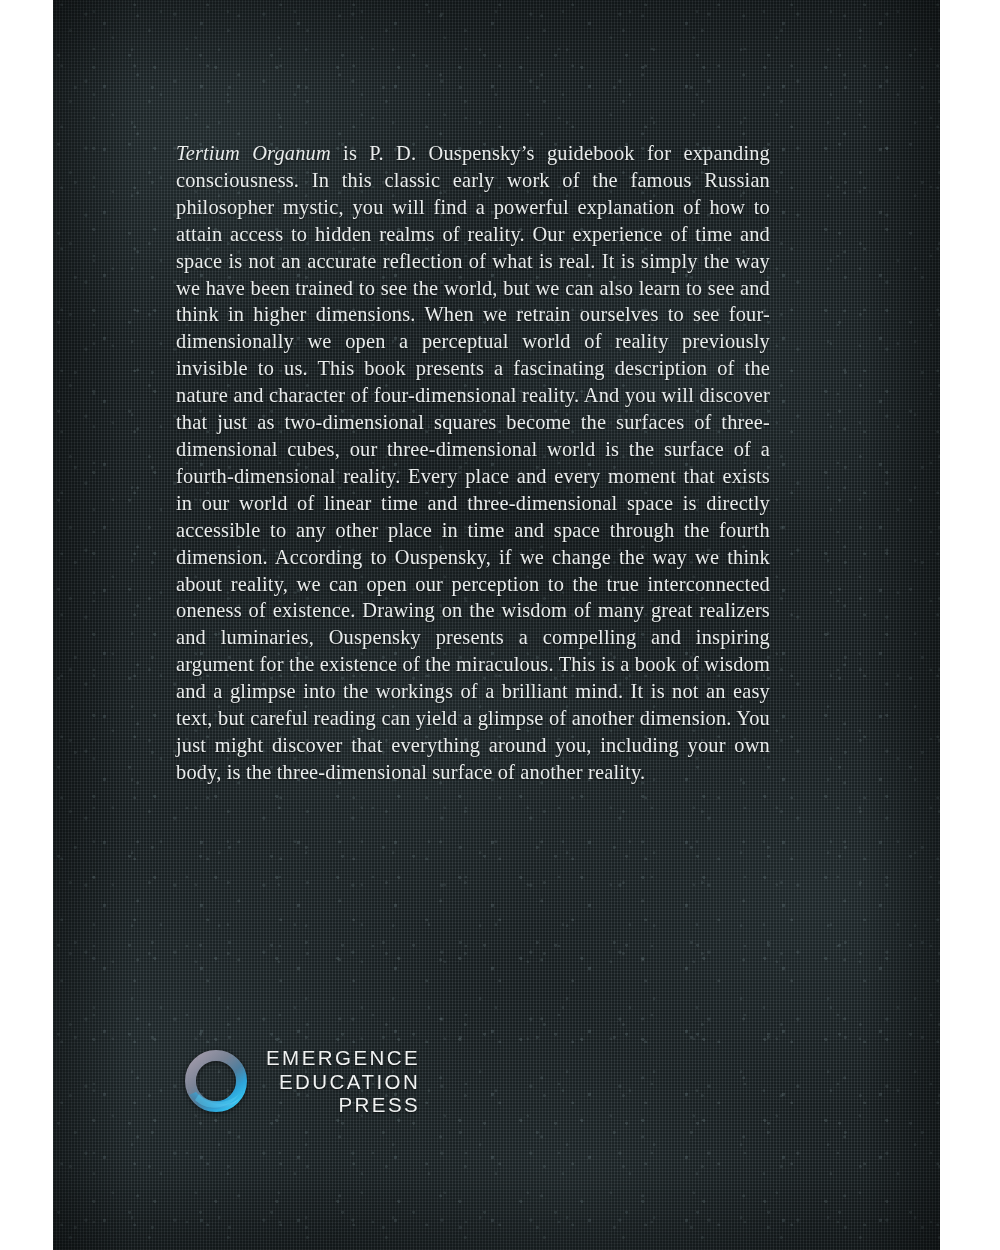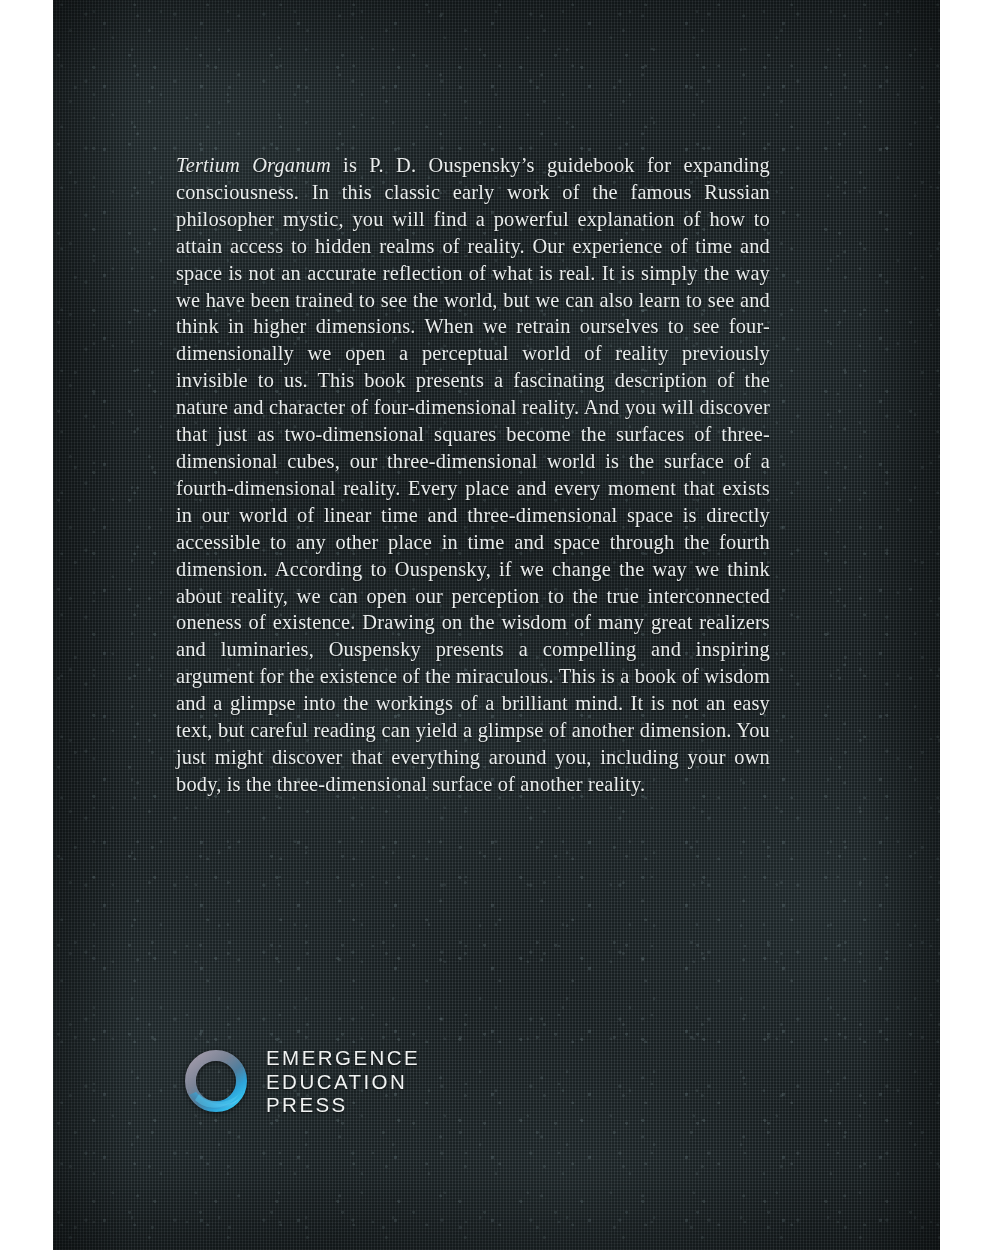--- a/index.html
+++ b/index.html
@@ -94,21 +94,21 @@
     inset: 0;
     background:
       linear-gradient(90deg, rgba(0,0,0,0.30), rgba(0,0,0,0) 9%, rgba(0,0,0,0) 91%, rgba(0,0,0,0.30)),
       linear-gradient(180deg, rgba(0,0,0,0.22), rgba(0,0,0,0) 7%, rgba(0,0,0,0) 93%, rgba(0,0,0,0.22));
   }
 
   
   .blurb {
     position: absolute;
     left: 176px;
-    top: 152px;
+    top: 140px;
     width: 594px;
     margin: 0;
     text-align: justify;
     text-justify: inter-word;
     color: #e9ecec;
     font-size: 20.4px;
     line-height: 26.9px;
     letter-spacing: 0.18px;
     text-shadow: 0 1px 2px rgba(0,0,0,0.60);
   }
@@ -134,20 +134,21 @@
     margin-left: 17px;
     color: #f0f2f2;
     font-family: "Liberation Sans", "DejaVu Sans", sans-serif;
     font-weight: 300;
     font-size: 20.5px;
     line-height: 23.5px;
     letter-spacing: 2.45px;
     text-transform: uppercase;
     text-shadow: 0 1px 2px rgba(0,0,0,0.55);
     white-space: nowrap;
+    text-align: right;
   }
 </style>
 </head>
 <body>
 
 <div class="cover">
 
   <div class="panel">
     <div class="weave-grid"></div>
     <div class="weave-speckle"></div>

